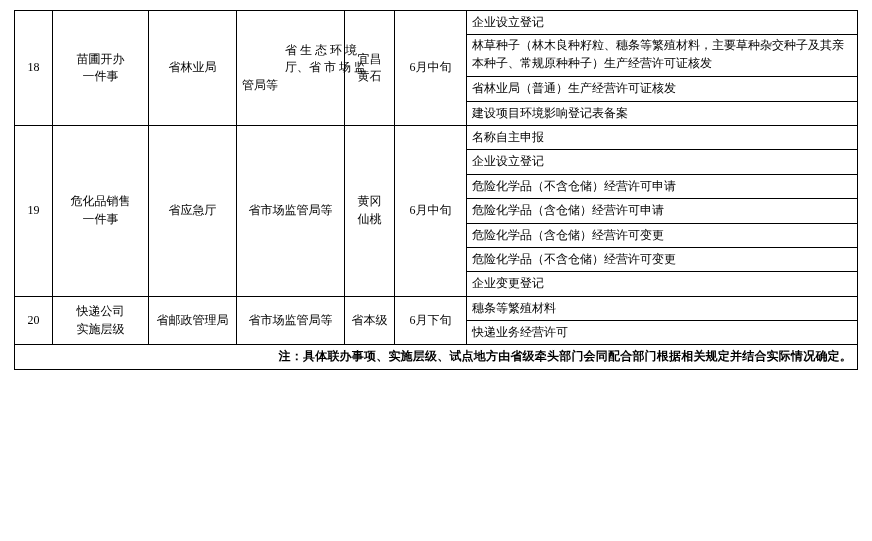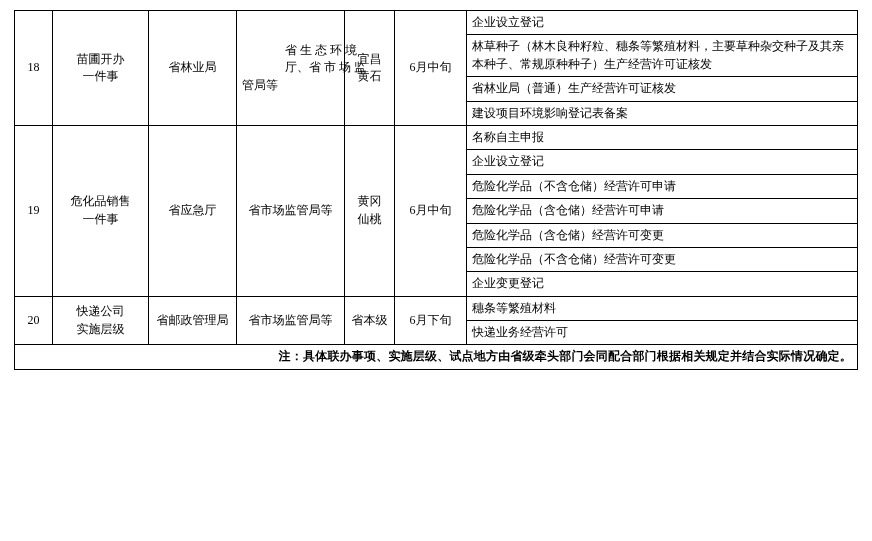--- a/index.html
+++ b/index.html
@@ -94,21 +94,21 @@
           <span>管局等</span>
         </td>
         <td class="cell-center stacked" rowspan="4">
           <span>宜昌</span>
           <span>黄石</span>
         </td>
         <td class="cell-center" rowspan="4">6月中旬</td>
         <td class="list-cell">企业设立登记</td>
       </tr>
       <tr>
-        <td class="list-cell" style="white-space:normal;">林草种子（林木良种籽粒、穗条等繁殖材料，主要草种杂交种子及其亲本种子、常规原种种子）生产经营许可证核发</td>
+        <td class="list-cell" style="white-space:normal;font-family:Liberation Mono, monospace;">林草种子（林木良种籽粒、穗条等繁殖材料，主要草种杂交种子及其亲本种子、常规原种种子）生产经营许可证核发</td>
       </tr>
       <tr>
         <td class="list-cell">省林业局（普通）生产经营许可证核发</td>
       </tr>
       <tr>
         <td class="list-cell">建设项目环境影响登记表备案</td>
       </tr>
 
       <tr>
         <td class="cell-center" rowspan="7">19</td>

